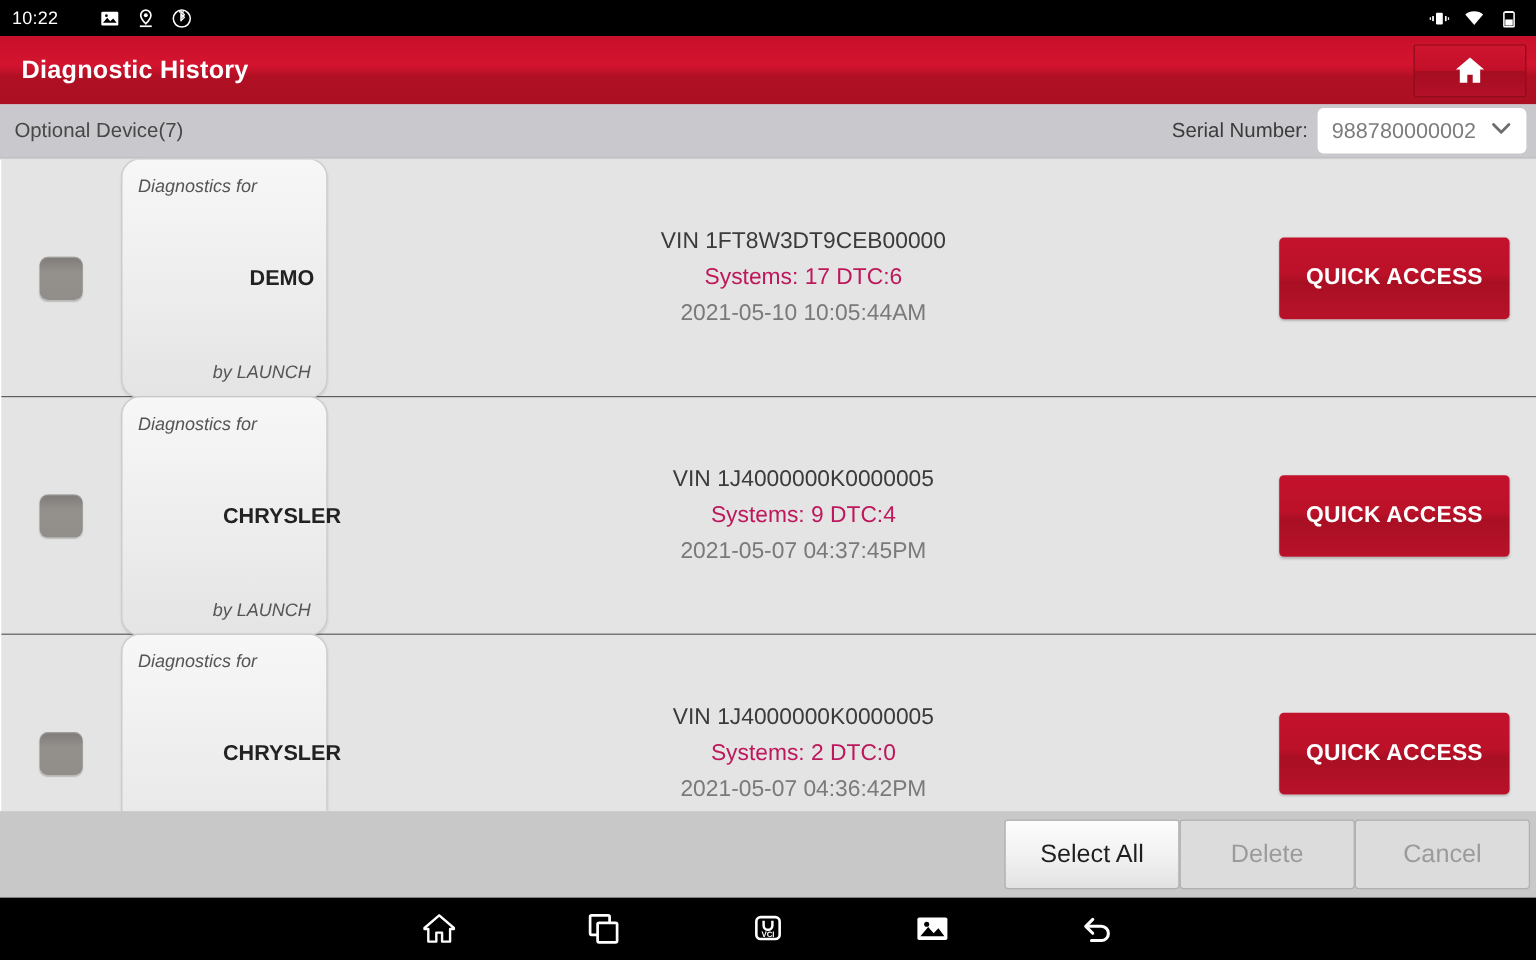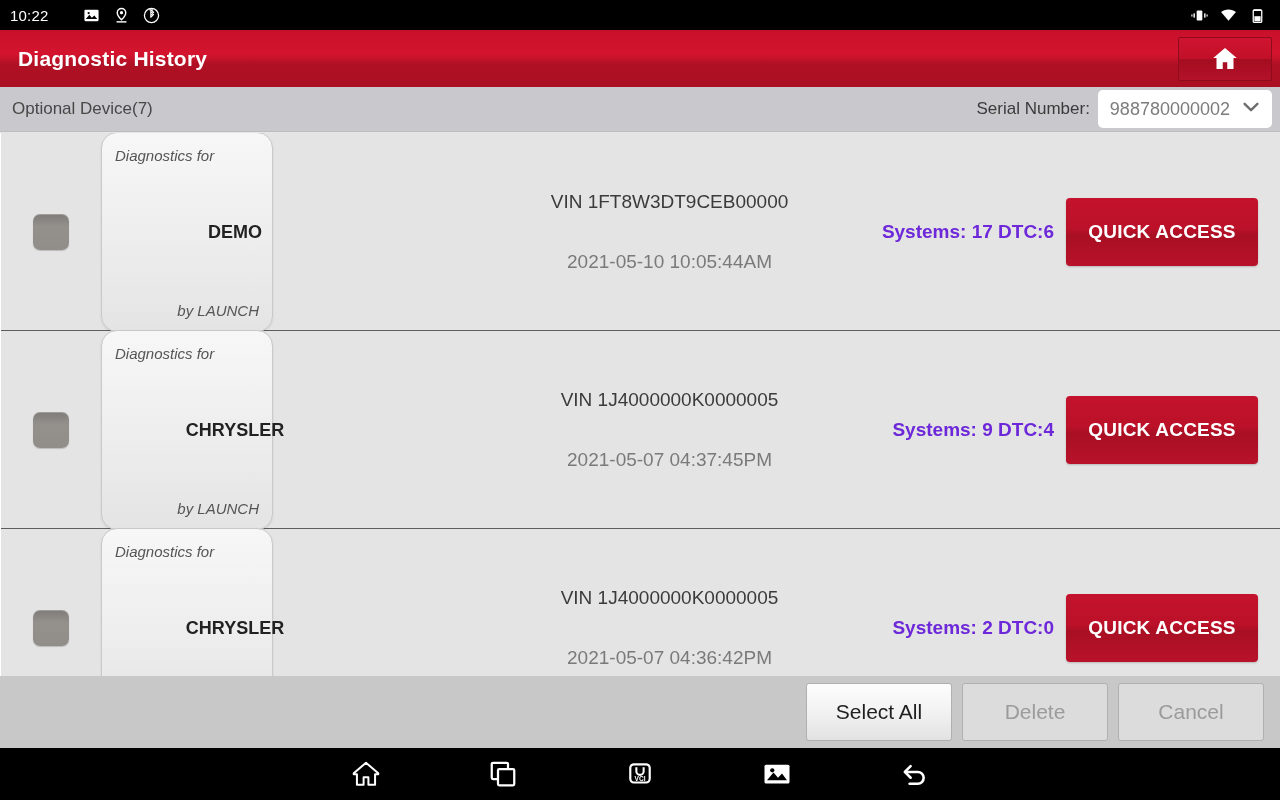--- a/index.html
+++ b/index.html
@@ -146,41 +146,40 @@
   .vcard-by {
     position: absolute; bottom: 12px; right: 13px;
     font-size: 15px; font-style: italic; color: #555;
   }
   .row-info {
     flex: 1 1 auto;
     text-align: center;
     padding: 0 12px;
   }
   .info-vin { font-size: 19px; color: #3b3b3b; line-height: 30px; }
-  .info-sys { font-size: 19px; font-weight: bold; color: #6d28d9; line-height: 30px; text-align: right; }
+  .info-sys { font-size: 19px; font-weight: normal; color: #be185d; line-height: 30px; }
   .info-date { font-size: 19px; color: #7a7a7a; line-height: 30px; }
   .qa-btn {
     flex: 0 0 192px;
     width: 192px; height: 68px;
     background: linear-gradient(to bottom,#c4122c 0%, #bb1129 45%, #a90f23 55%, #b8122a 100%);
     border-radius: 4px;
     color: #fff; font-size: 19px; font-weight: bold;
     display: flex; align-items: center; justify-content: center;
     box-shadow: 0 1px 2px rgba(0,0,0,.2);
     letter-spacing: .2px;
   }
 
   
   .actionbar {
     position: absolute; left: 0; top: 676px;
     width: 1280px; height: 72px;
     background: #c8c8c8;
     display: flex; align-items: center; justify-content: flex-end;
-    padding-right: 16px;
-    gap: 10px;
+    padding-right: 5px;
   }
   .abtn {
     width: 146px; height: 58px;
     border: 1px solid #b0b0b0;
     border-radius: 3px;
     display: flex; align-items: center; justify-content: center;
     font-size: 21px;
   }
   .abtn.enabled {
     background: linear-gradient(to bottom,#fdfdfd 0%, #f2f2f2 50%, #e2e2e2 100%);

